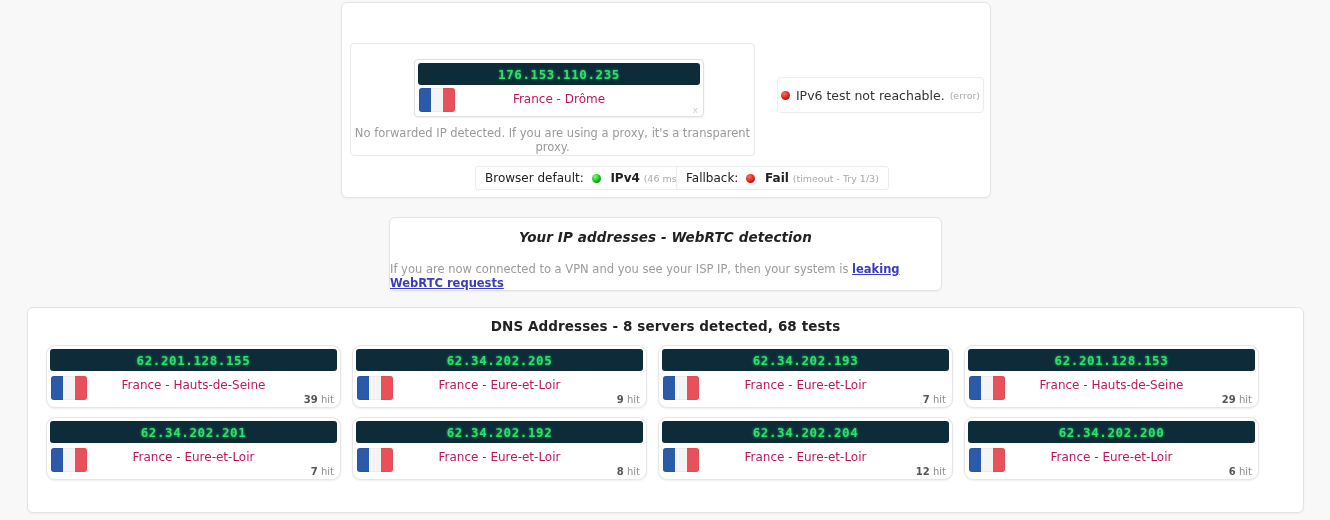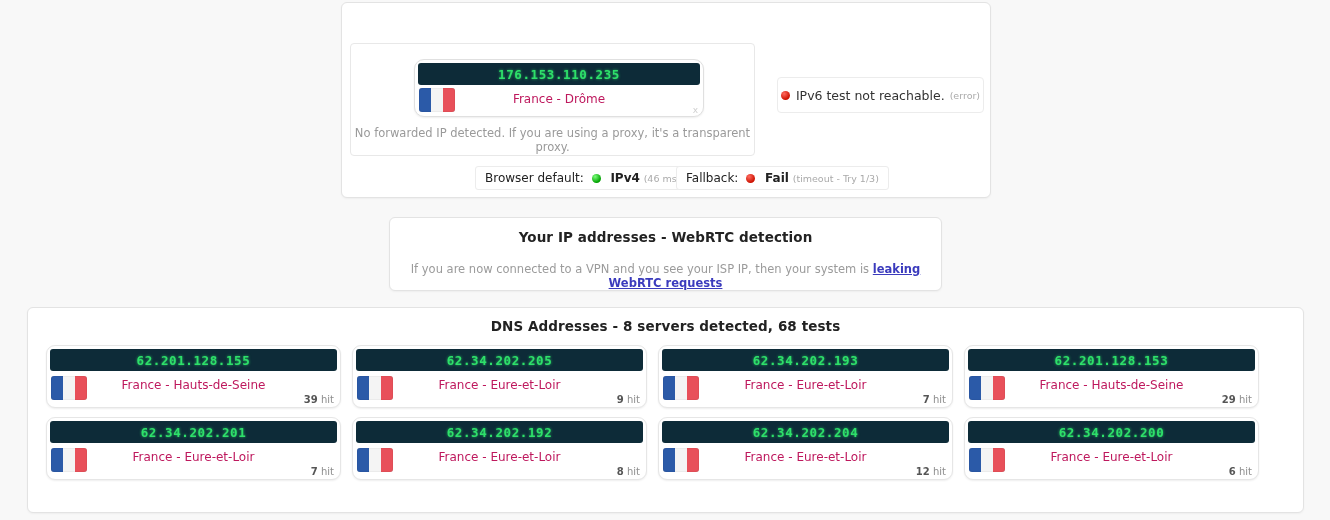--- a/index.html
+++ b/index.html
@@ -51,21 +51,21 @@
     border: 1px solid #e8e8e8;
     border-radius: 4px;
     background: #fff;
     box-sizing: border-box;
   }
 
   .ip-card {
     position: absolute;
     background: #fff;
     border: 1px solid #e0e0e0;
-    border-radius: 10px;
+    border-radius: 4px;
     box-shadow: 0 1px 2px rgba(0,0,0,0.07);
     box-sizing: border-box;
   }
   #main-ip-card {
     left: 63px;
     top: 15px;
     width: 290px;
     height: 58px;
   }
 
@@ -175,26 +175,25 @@
   #pill-fallback { left: 334px; top: 163px; }
   .pill-strong { font-weight: 700; }
 
   
   #webrtc-panel {
     left: 389px;
     top: 217px;
     width: 553px;
     height: 74px;
   }
-  #webrtc-panel .panel-title { margin-top: 11px; font-weight: 700; font-size: 13.5px; }
+  #webrtc-panel .panel-title { margin-top: 11px; font-weight: 700; font-size: 13.5px; font-style: italic; }
   #webrtc-note {
     position: absolute;
     left: 0; right: 0;
     top: 44px;
-    text-align: center;
     font-size: 11.5px;
     color: #9b9b9b;
   }
   .link {
     color: #3b3bbd;
     text-decoration: underline;
     font-weight: 600;
   }
 
   

